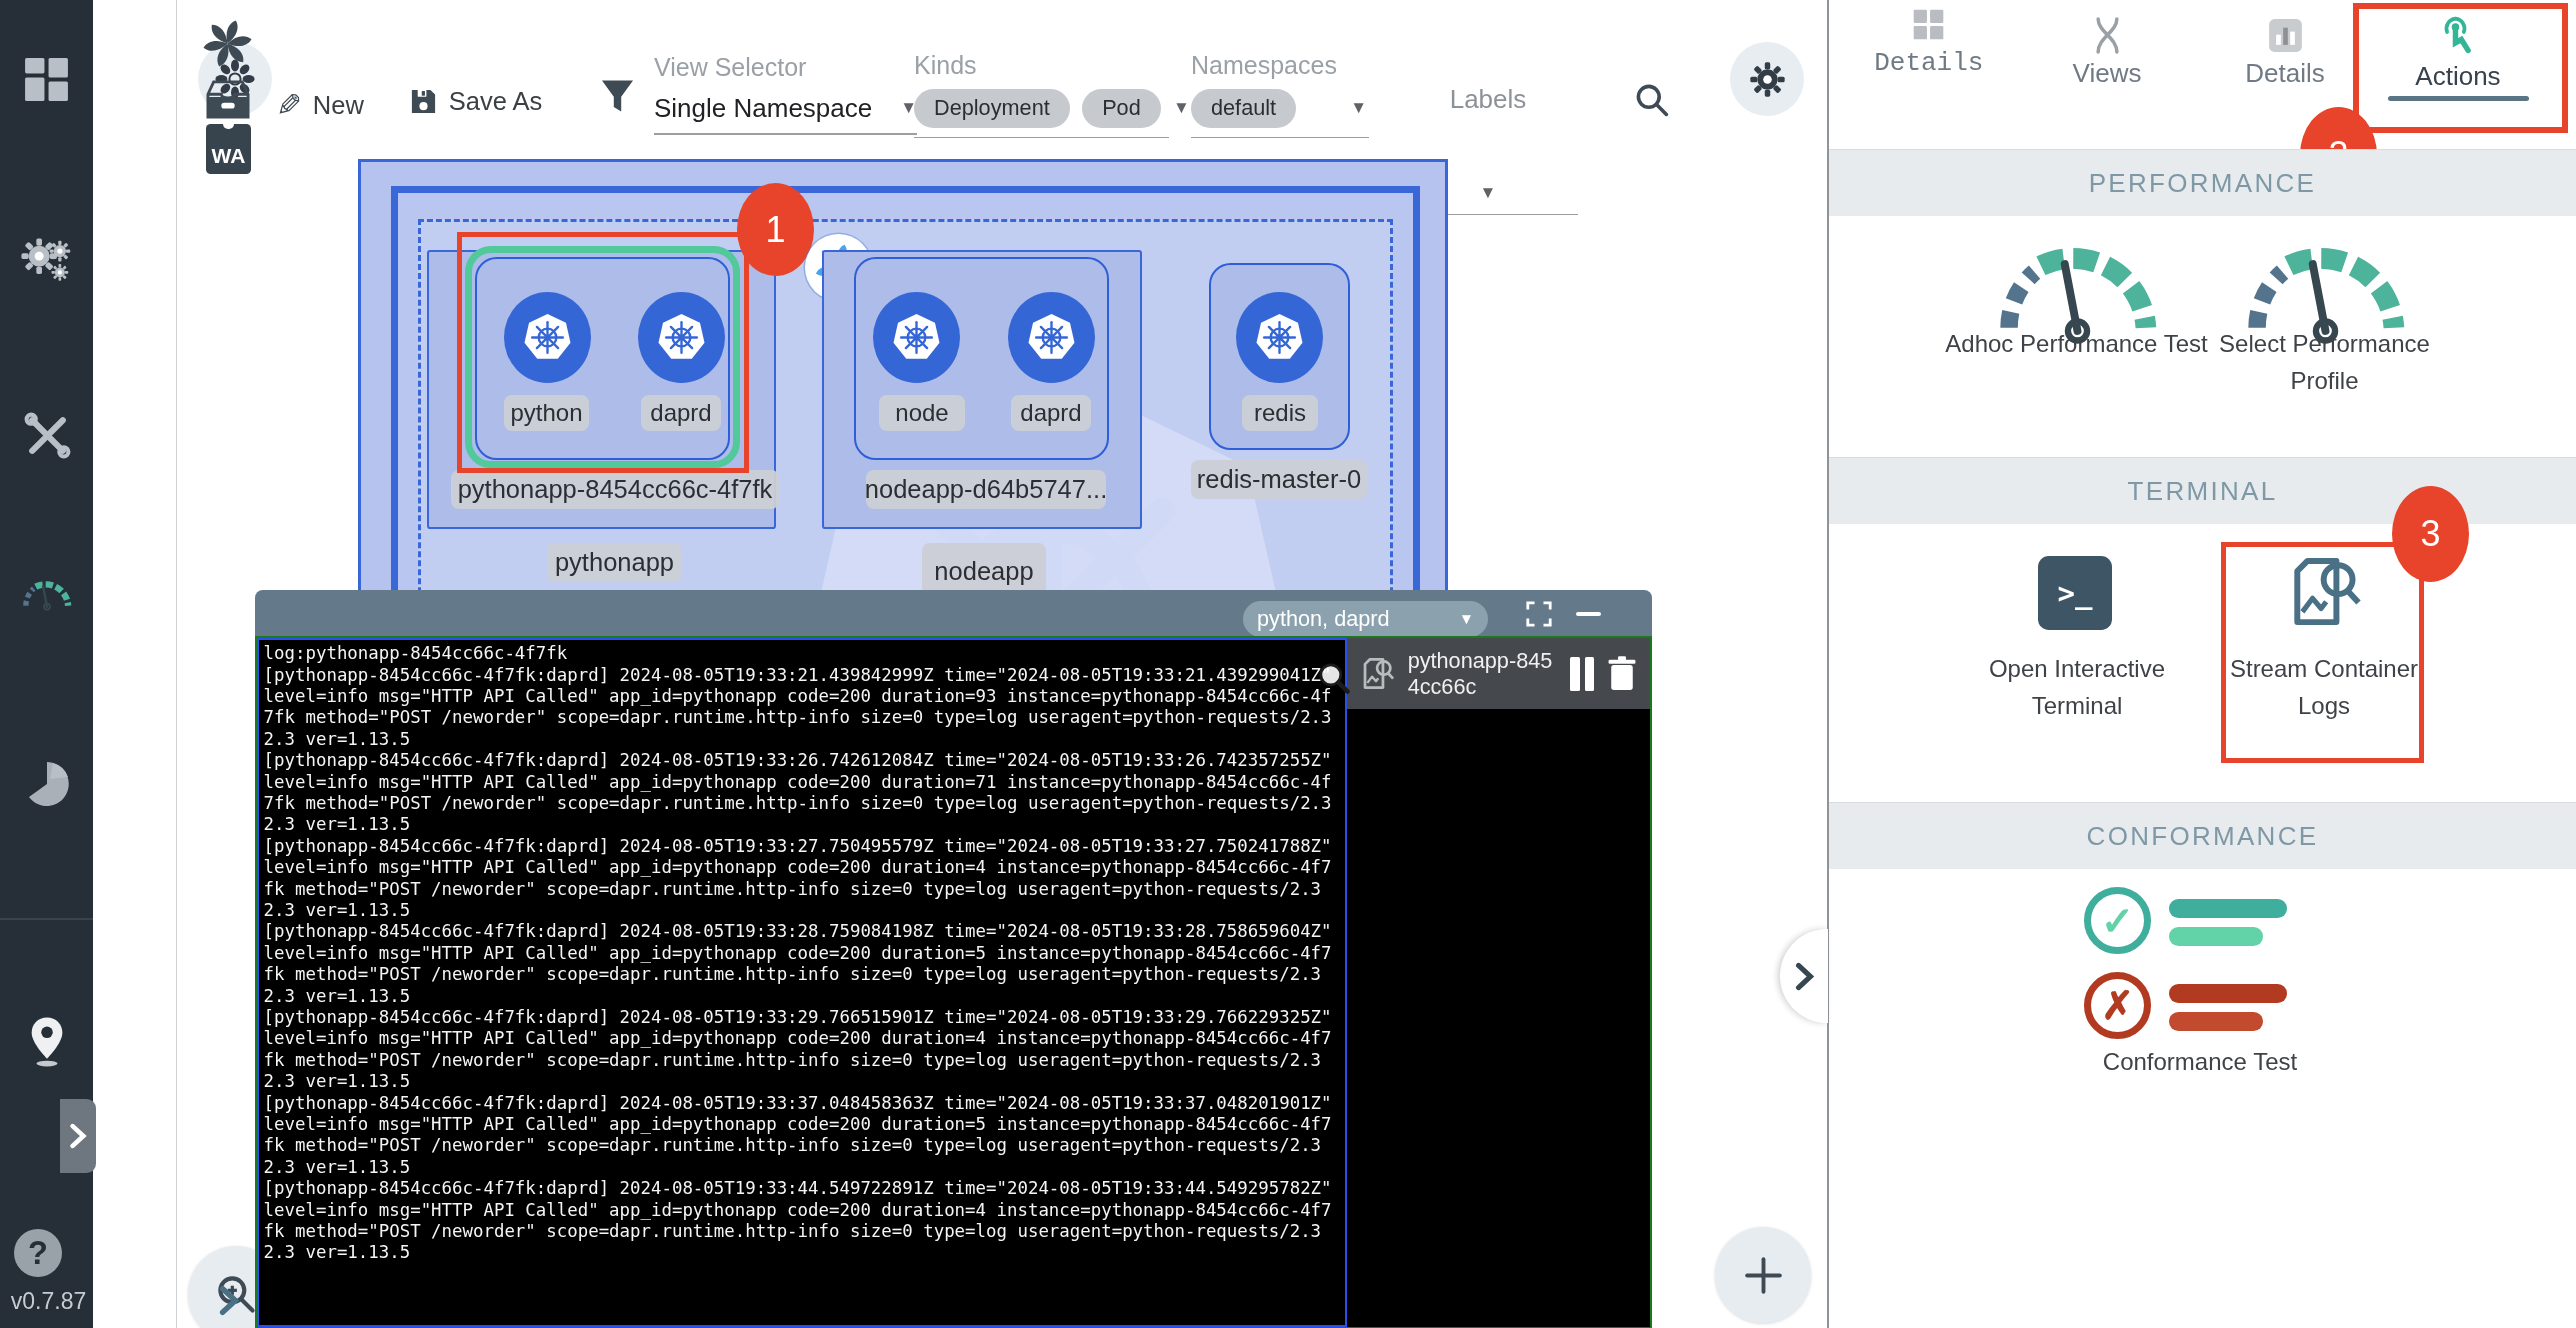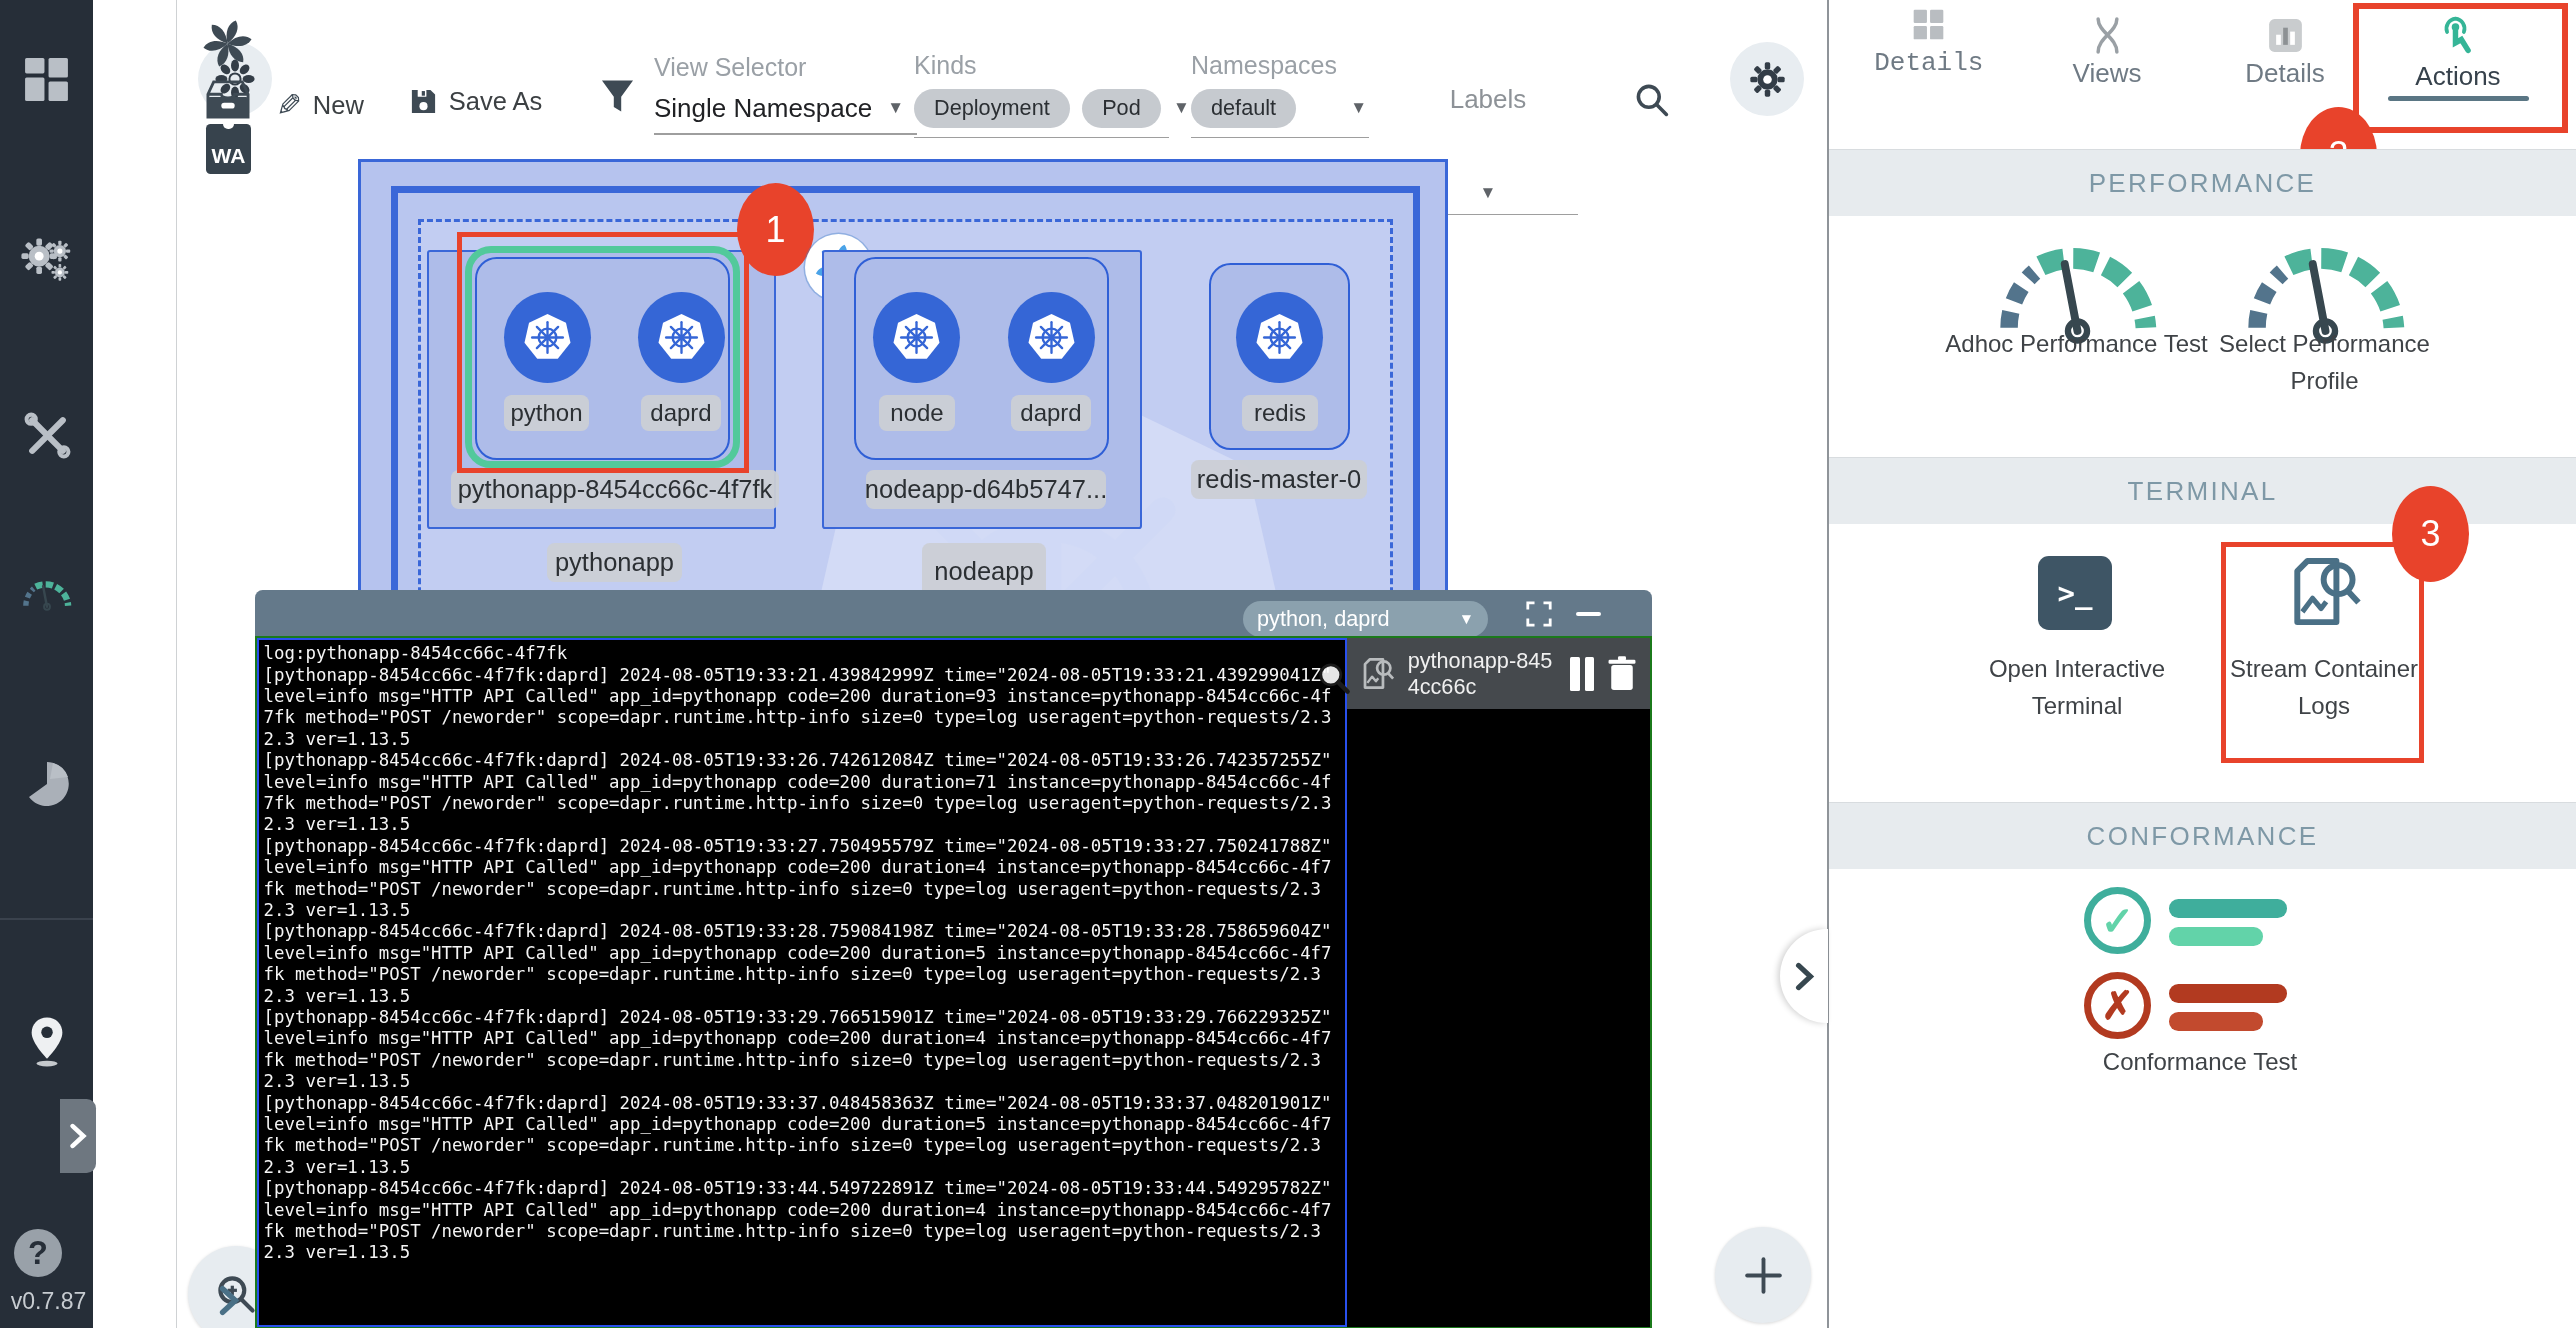--- a/index.html
+++ b/index.html
@@ -249,21 +249,21 @@
     </svg>
     <span>Save As</span>
   </div>
   <div class="abs" style="left:422px; top:76px;">
     <svg width="37" height="40" viewBox="0 0 100 100">
           <path fill="#3e4a54" d="M8,8 H92 L60,52 V92 L40,80 V52 Z"></path>
         </svg>
   </div>
   <div class="abs" style="left:477px; top:53px;">
     <div class="tb-label">View Selector</div>
-    <div style="display:flex; align-items:center; gap:15px; margin-top:10.8px;">
+    <div style="display:flex; align-items:center; gap:28px; margin-top:10.8px;">
       <span class="tb-value">Single Namespace</span>
       <span class="dd-arrow">▼</span>
     </div>
     <div class="underline" style="width:263px; margin-top:9.3px;"></div>
   </div>
   <div class="abs" style="left:737px; top:51px;">
     <div class="tb-label">Kinds</div>
     <div style="display:flex; align-items:center; gap:12.4px; margin-top:9.3px;">
       <span class="chip">Deployment</span>
       <span class="chip">Pod</span>
@@ -344,21 +344,21 @@
   <div class="abs ctr-circle" style="left:696px; top:292px; width:87px; height:91px;">
     <svg width="59" height="59" viewBox="0 0 100 100">
           <use href="#k8s-logo"></use>
         </svg>
   </div>
   <div class="abs ctr-circle" style="left:831px; top:292px; width:87px; height:91px;">
     <svg width="59" height="59" viewBox="0 0 100 100">
           <use href="#k8s-logo"></use>
         </svg>
   </div>
-  <div class="abs dgm-chip" style="left:702px; top:395px; width:76px; height:36px;">node</div>
+  <div class="abs dgm-chip" style="left:702px; top:395px; width:86px; height:36px;">node</div>
   <div class="abs dgm-chip" style="left:834px; top:395px; width:80px; height:36px;">daprd</div>
   <div class="abs dgm-chip" style="left:689px; top:470px; width:240px; height:39px; font-size:25.5px;">nodeapp-d64b5747...</div>
   <div class="abs dgm-chip" style="left:745px; top:543px; width:124px; height:56px; font-size:25.5px;">nodeapp</div>
 
   <div class="abs pod-box" style="left:1032px; top:263px; width:141px; height:187px;"></div>
   <div class="abs ctr-circle" style="left:1059px; top:292px; width:87px; height:91px;">
     <svg width="59" height="59" viewBox="0 0 100 100">
           <use href="#k8s-logo"></use>
         </svg>
   </div>

